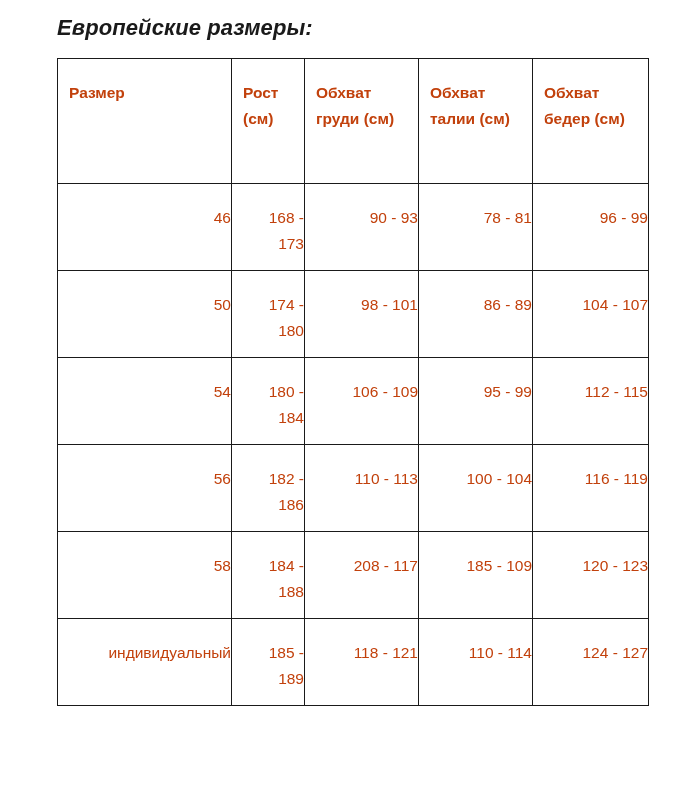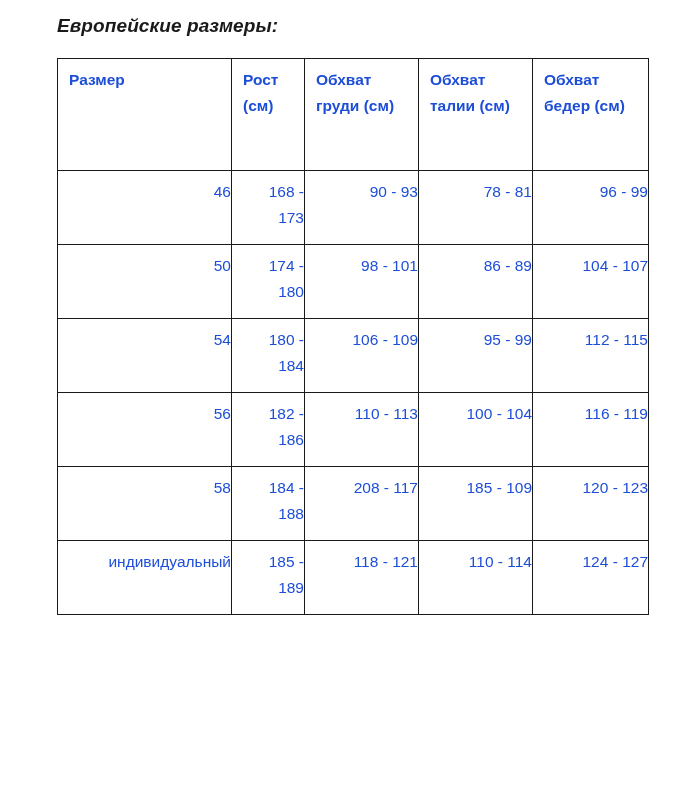--- a/index.html
+++ b/index.html
@@ -21,21 +21,21 @@
     width: 679px;
     height: 801px;
     background: #ffffff;
   }
 
   
   .page-title {
     position: absolute;
     left: 57px;
     top: 15px;
-    font-size: 19px;
+    font-size: 22px;
     font-weight: bold;
     font-style: italic;
     letter-spacing: 0.1px;
     color: #1a1a1a;
     white-space: nowrap;
   }
 
   
   .size-table {
     position: absolute;
@@ -44,24 +44,24 @@
     width: 591px;
     border-collapse: collapse;
     table-layout: fixed;
     background: #ffffff;
   }
   .size-table th,
   .size-table td {
     border: 1.4px solid #1a1a1a;
     vertical-align: top;
     text-align: left;
-    padding: 8px 0 0 11px;
+    padding: 21px 0 0 11px;
     font-size: 15.5px;
     line-height: 26px;
-    color: #1d4ed8;
+    color: #c2410c;
     word-wrap: break-word;
     overflow-wrap: break-word;
   }
   .size-table thead th {
     font-weight: bold;
     height: 103px;
   }
   .size-table tbody td {
     font-weight: normal;
     height: 65px;

